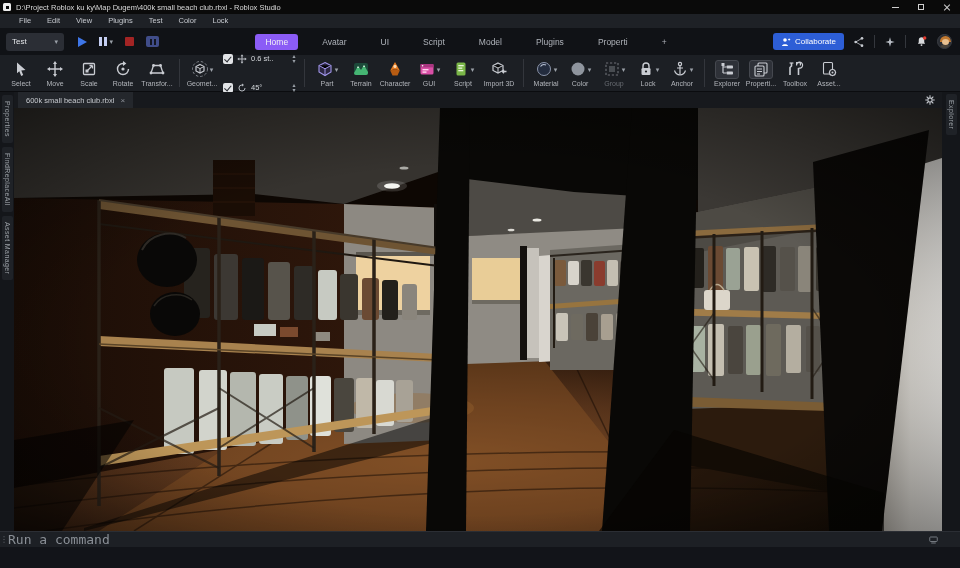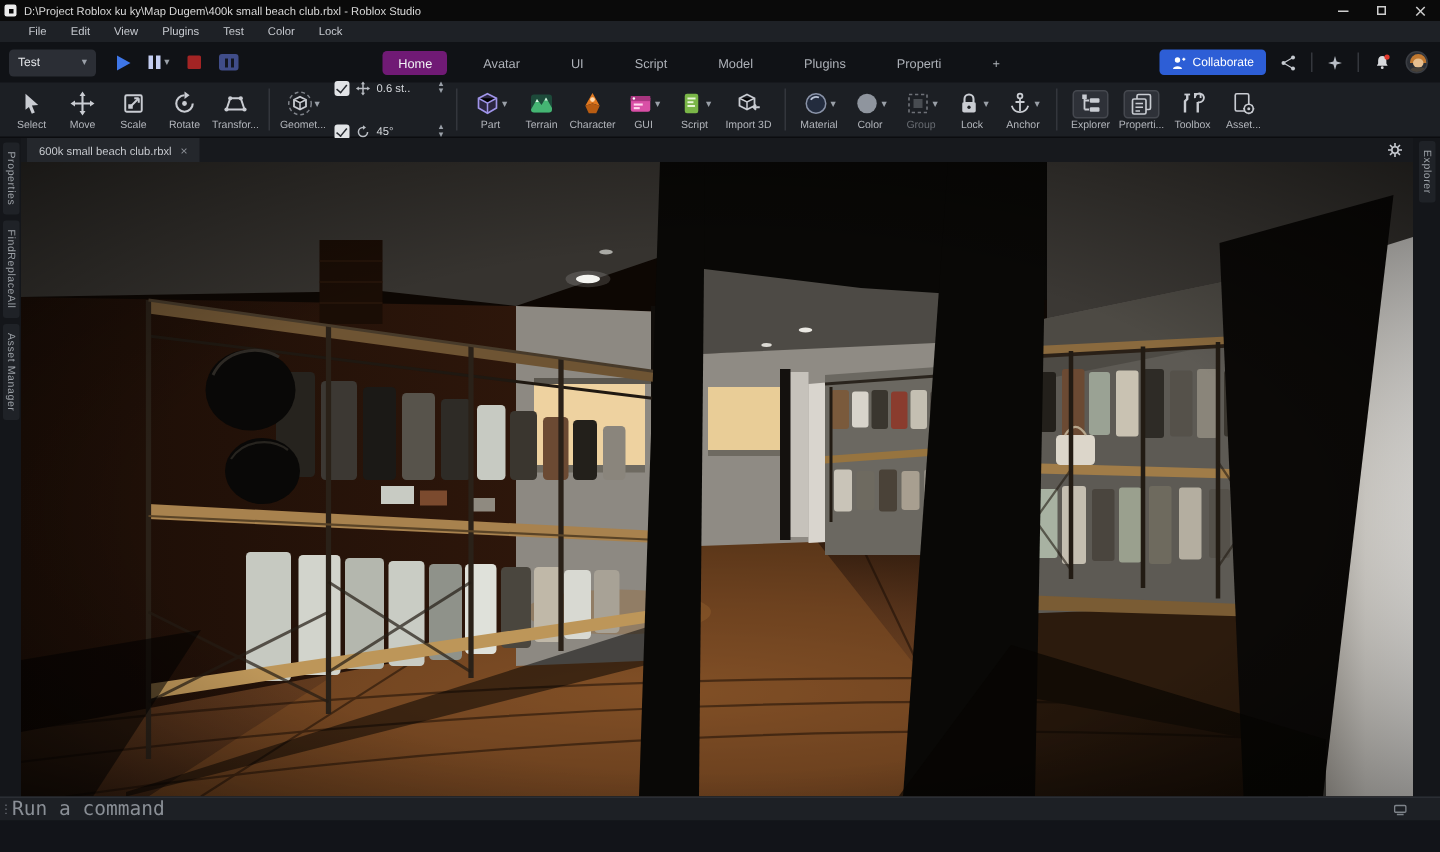--- a/index.html
+++ b/index.html
@@ -35,21 +35,21 @@
   .playback{display:flex;align-items:center;gap:12px;margin-left:14px;}
   .play-tri{width:0;height:0;border-left:9px solid #3e76e8;border-top:5.5px solid transparent;border-bottom:5.5px solid transparent;}
   .pause{display:flex;align-items:center;gap:3px;}
   .pause .bars{display:flex;gap:2.5px;}
   .pause .bars i{display:block;width:2.5px;height:9px;background:#c4cef2;}
   .stop-sq{width:9px;height:9px;background:#a32424;border-radius:1px;}
   .resume-ic{width:13px;height:11px;background:#4d5ca6;border-radius:2px;opacity:.8;display:flex;align-items:center;justify-content:center;gap:2px;}
   .resume-ic i{display:block;width:2px;height:6px;background:#141824;}
   .ribbon-tabs{display:flex;align-items:center;gap:14px;margin:0 auto;}
   .rtab{color:#aeb2b9;font-size:8.5px;padding:3px 10px;border-radius:3px;}
-  .rtab.active{background:#701a75;color:#f2f3f5;}
+  .rtab.active{background:#8b5cf6;color:#f2f3f5;}
   .ribbon-right{display:flex;align-items:center;gap:9px;margin-right:8px;}
   .collab-btn{display:flex;align-items:center;gap:4px;height:17px;background:#2d5ed6;color:#fff;
     font-size:8px;border-radius:3px;padding:0 8px;}
   .vdiv{width:1px;height:13px;background:#34373d;}
   .avatar{width:15px;height:15px;border-radius:50%;background:#2a2d33;position:relative;overflow:hidden;border:1px solid #3a3d43;}
   .avatar .hair{position:absolute;left:2px;top:1px;width:11px;height:6px;background:#c07830;border-radius:6px 6px 0 0;}
   .avatar .face{position:absolute;left:4px;top:4px;width:7px;height:6px;background:#e8c090;border-radius:50%;}
   .avatar .body{position:absolute;left:2px;top:10px;width:11px;height:5px;background:#494239;border-radius:3px 3px 0 0;}
 
   

